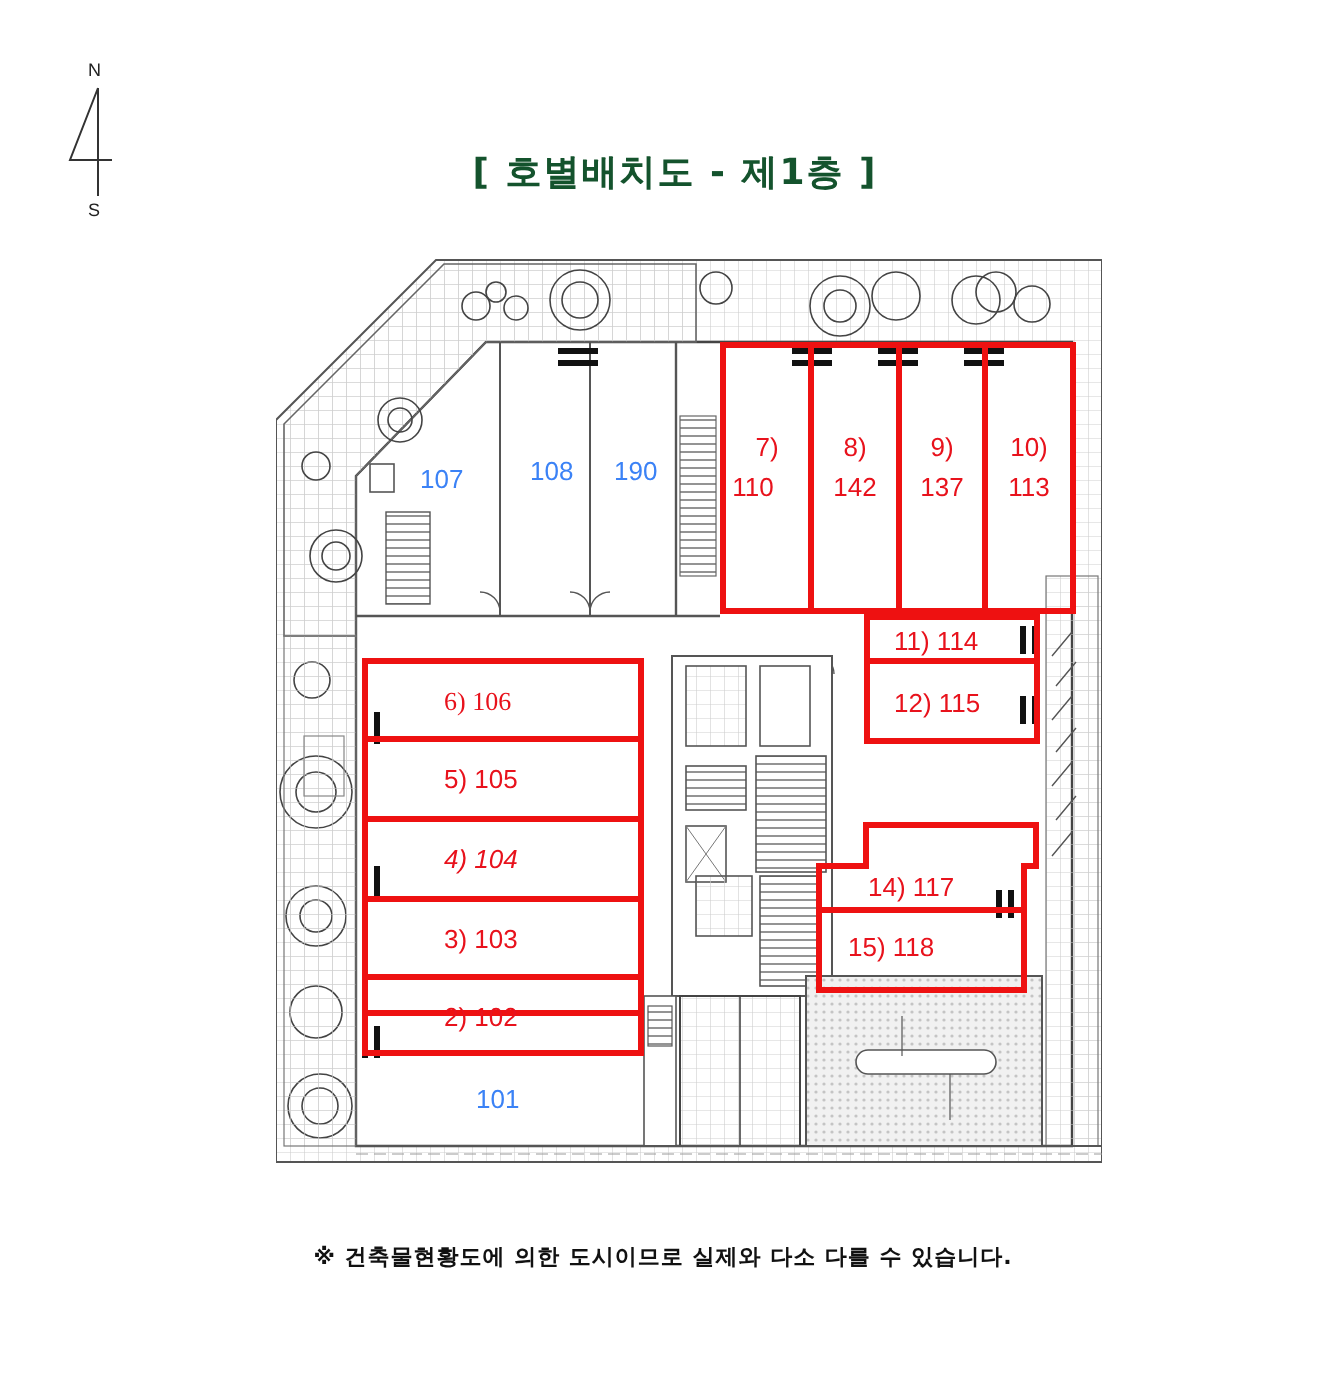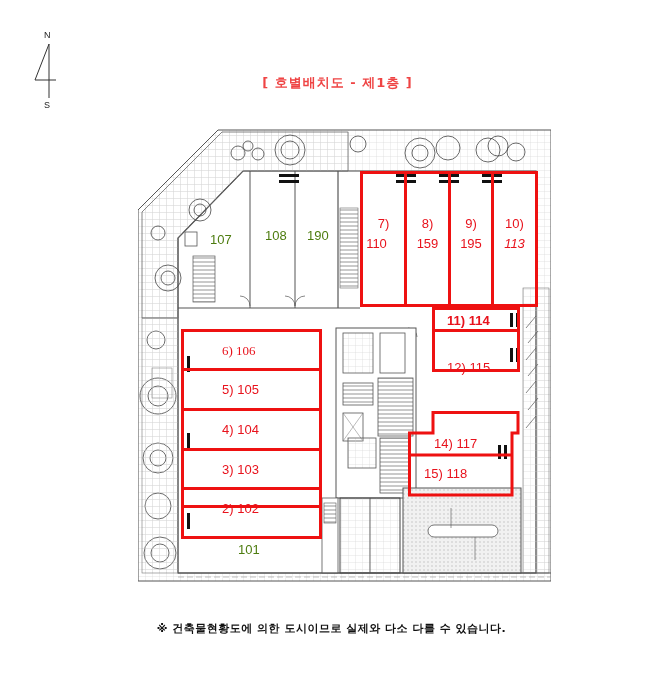--- a/index.html
+++ b/index.html
@@ -1,26 +1,26 @@
 <!DOCTYPE html>
 <html><head>
 <meta charset="utf-8">
 <style>
   html, body { margin:0; padding:0; background:#ffffff; }
   body { width:663px; height:700px; position:relative; overflow:hidden; font-family:"DejaVu Sans", sans-serif; }
   .abs { position:absolute; }
   .compass { left:30px; top:30px; width:36px; height:82px; }
   .compass-label { position:absolute; font-size:9px; color:#222; font-family:"Liberation Sans", sans-serif; }
-  .title { left:0; top:74px; width:663px; text-align:center; font-size:13px; color:#ef4444; letter-spacing:1px; font-weight:bold; }
+  .title { left:0; top:74px; width:663px; text-align:center; font-size:18px; color:#14532d; letter-spacing:1px; font-weight:bold; }
   .title span { position:relative; left:6px; }
   .plan { left:138px; top:128px; width:413px; height:455px; }
   .note { left:0; top:621px; width:663px; text-align:center; font-size:11px; color:#111; font-weight:bold; letter-spacing:0.5px; }
   .lbl { position:absolute; font-family:"Liberation Sans", sans-serif; font-size:13px; text-align:center; white-space:nowrap; }
   .lbl.red { color:#e8121c; }
-  .lbl.blue { color:#4d7c0f; }
+  .lbl.blue { color:#3b82f6; }
   .unit { position:absolute; border:3px solid #ee1111; box-sizing:border-box; }
 </style>
 </head>
 <body>
 
 <div class="abs compass">
   <span class="compass-label" style="left:14px; top:0px;">N</span>
   <svg class="abs" style="left:0; top:12px;" width="36" height="58" viewBox="0 0 36 58">
     <polyline points="19,2 5,38 26,38" fill="none" stroke="#333" stroke-width="1"></polyline>
     <line x1="19" y1="2" x2="19" y2="56" stroke="#333" stroke-width="1"></line>
@@ -156,52 +156,52 @@
   <div class="lbl blue" style="left:127px; top:100px;">108</div>
   <div class="lbl blue" style="left:169px; top:100px;">190</div>
   <div class="lbl blue" style="left:100px; top:414px;">101</div>
 
   <div class="unit" style="left:43px; top:201px; width:141px; height:42px;">
     <div class="lbl red" style="left:38px; top:11px;font-family:Liberation Serif, serif;">6) 106</div>
   </div>
   <div class="unit" style="left:43px; top:240px; width:141px; height:43px;">
     <div class="lbl red" style="left:38px; top:11px;">5) 105</div>
   </div>
-  <div class="unit" style="left:43px; top:280px; width:141px; height:43px;">
+  <div class="unit" style="left:43px; top:280px; width:141px; height:43px;font-style:italic;">
     <div class="lbl red" style="left:38px; top:11px;">4) 104</div>
   </div>
   <div class="unit" style="left:43px; top:320px; width:141px; height:60px;">
     <div class="lbl red" style="left:38px; top:11px;">3) 103</div>
   </div>
-  <div class="unit" style="left:43px; top:359px; width:141px; height:52px;">
+  <div class="unit" style="left:43px; top:359px; width:141px; height:41px;">
     <div class="lbl red" style="left:38px; top:11px;">2) 102</div>
   </div>
 
   <div class="unit" style="left:222px; top:43px; width:47px; height:136px;">
     <div class="lbl red" style="left:0; width:41px; top:42px;">7)</div>
     <div class="lbl red" style="left:0; width:27px; top:62px;">110</div>
   </div>
   <div class="unit" style="left:266px; top:43px; width:47px; height:136px;">
     <div class="lbl red" style="left:0; width:41px; top:42px;">8)</div>
-    <div class="lbl red" style="left:0; width:41px; top:62px;">159</div>
+    <div class="lbl red" style="left:0; width:41px; top:62px;">142</div>
   </div>
   <div class="unit" style="left:310px; top:43px; width:46px; height:136px;">
     <div class="lbl red" style="left:0; width:40px; top:42px;">9)</div>
-    <div class="lbl red" style="left:0; width:40px; top:62px;">195</div>
+    <div class="lbl red" style="left:0; width:40px; top:62px;">137</div>
   </div>
   <div class="unit" style="left:353px; top:43px; width:47px; height:136px;">
     <div class="lbl red" style="left:0; width:41px; top:42px;">10)</div>
-    <div class="lbl red" style="left:0; width:41px; top:62px;font-style:italic;">113</div>
+    <div class="lbl red" style="left:0; width:41px; top:62px;">113</div>
   </div>
 
   <div class="unit" style="left:294px; top:179px; width:88px; height:25px;">
-    <div class="lbl red" style="left:12px; top:3px;font-weight:bold;">11) 114</div>
+    <div class="lbl red" style="left:12px; top:3px;">11) 114</div>
   </div>
   <div class="unit" style="left:294px; top:201px; width:88px; height:43px;">
-    <div class="lbl red" style="left:12px; top:28px;text-align:right;">12) 115</div>
+    <div class="lbl red" style="left:12px; top:12px;text-align:right;">12) 115</div>
   </div>
   <svg class="abs" style="left:270px; top:283px;" width="114" height="86" viewBox="0 0 114 86">
     <polygon points="25,1.5 110,1.5 110,22 104,22 104,84 1.5,84 1.5,22 25,22" fill="none" stroke="#ee1111" stroke-width="3"></polygon>
     <line x1="1.5" y1="44" x2="104" y2="44" stroke="#ee1111" stroke-width="3"></line>
   </svg>
   <div class="abs" style="left:272px; top:296px; width:110px; height:40px;">
     <div class="lbl red" style="left:24px; top:12px;">14) 117</div>
   </div>
   <div class="abs" style="left:272px; top:328px; width:100px; height:39px;">
     <div class="lbl red" style="left:14px; top:10px;">15) 118</div>

